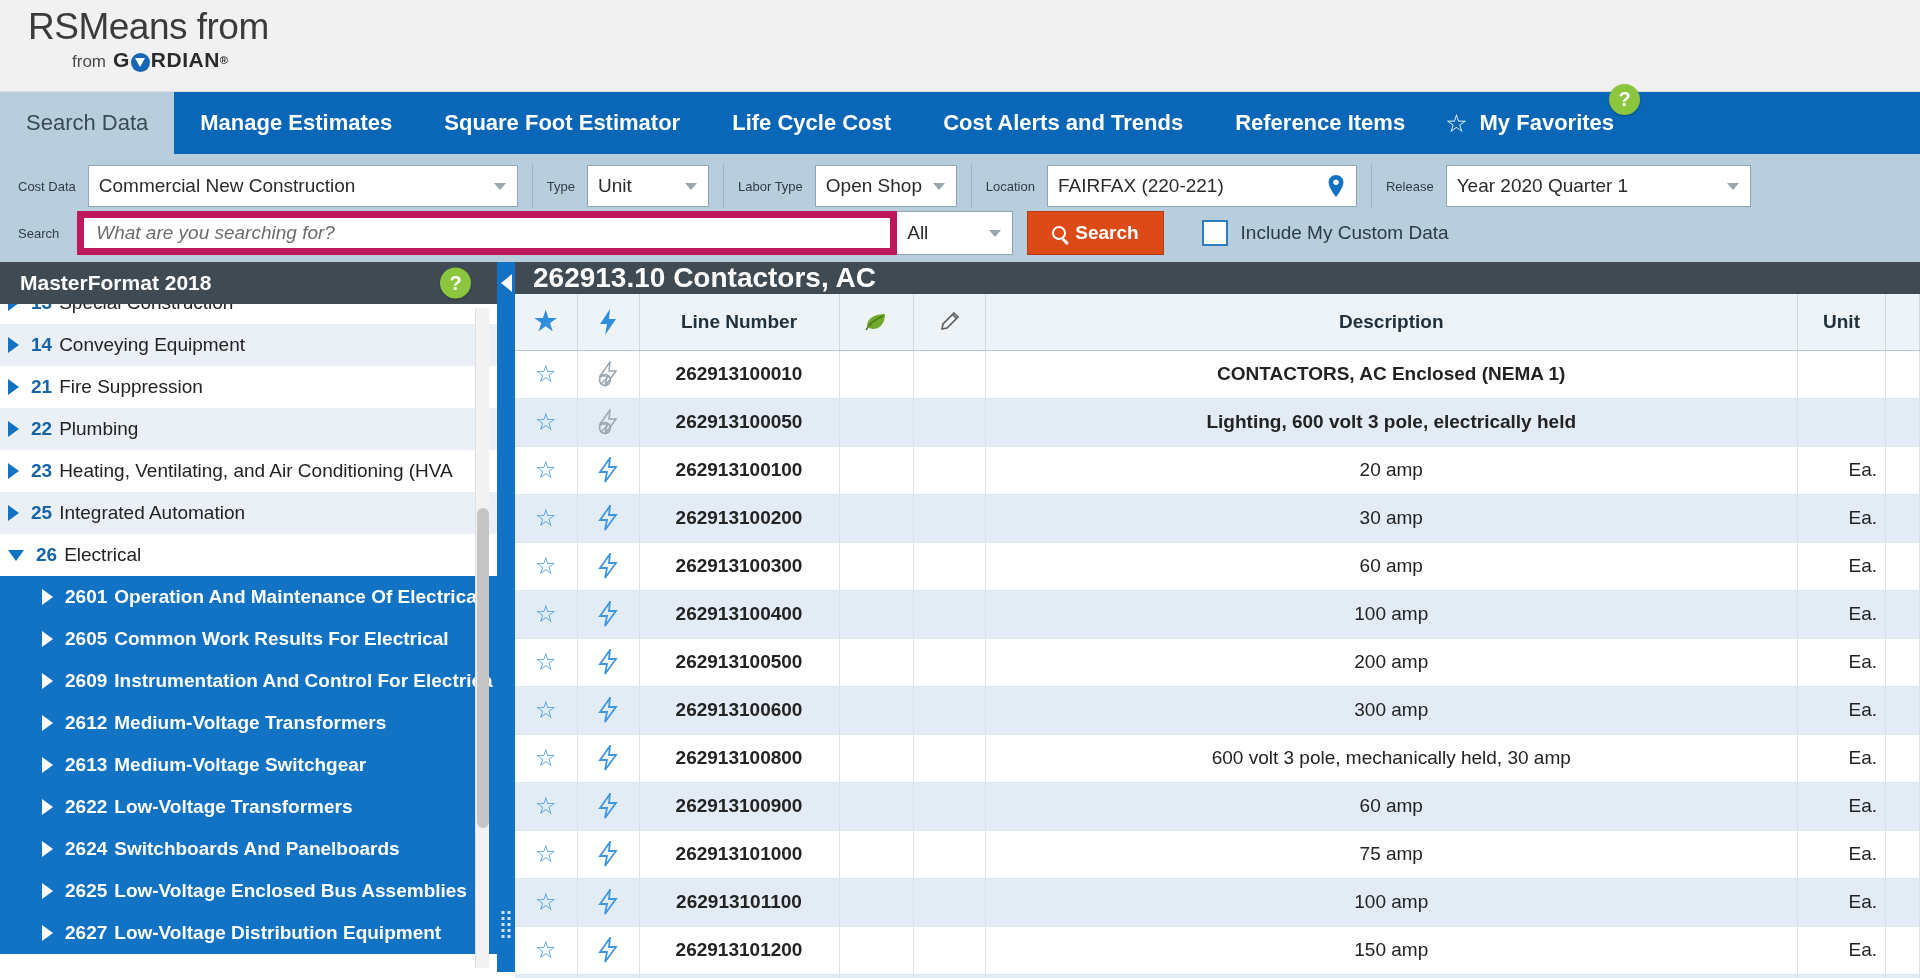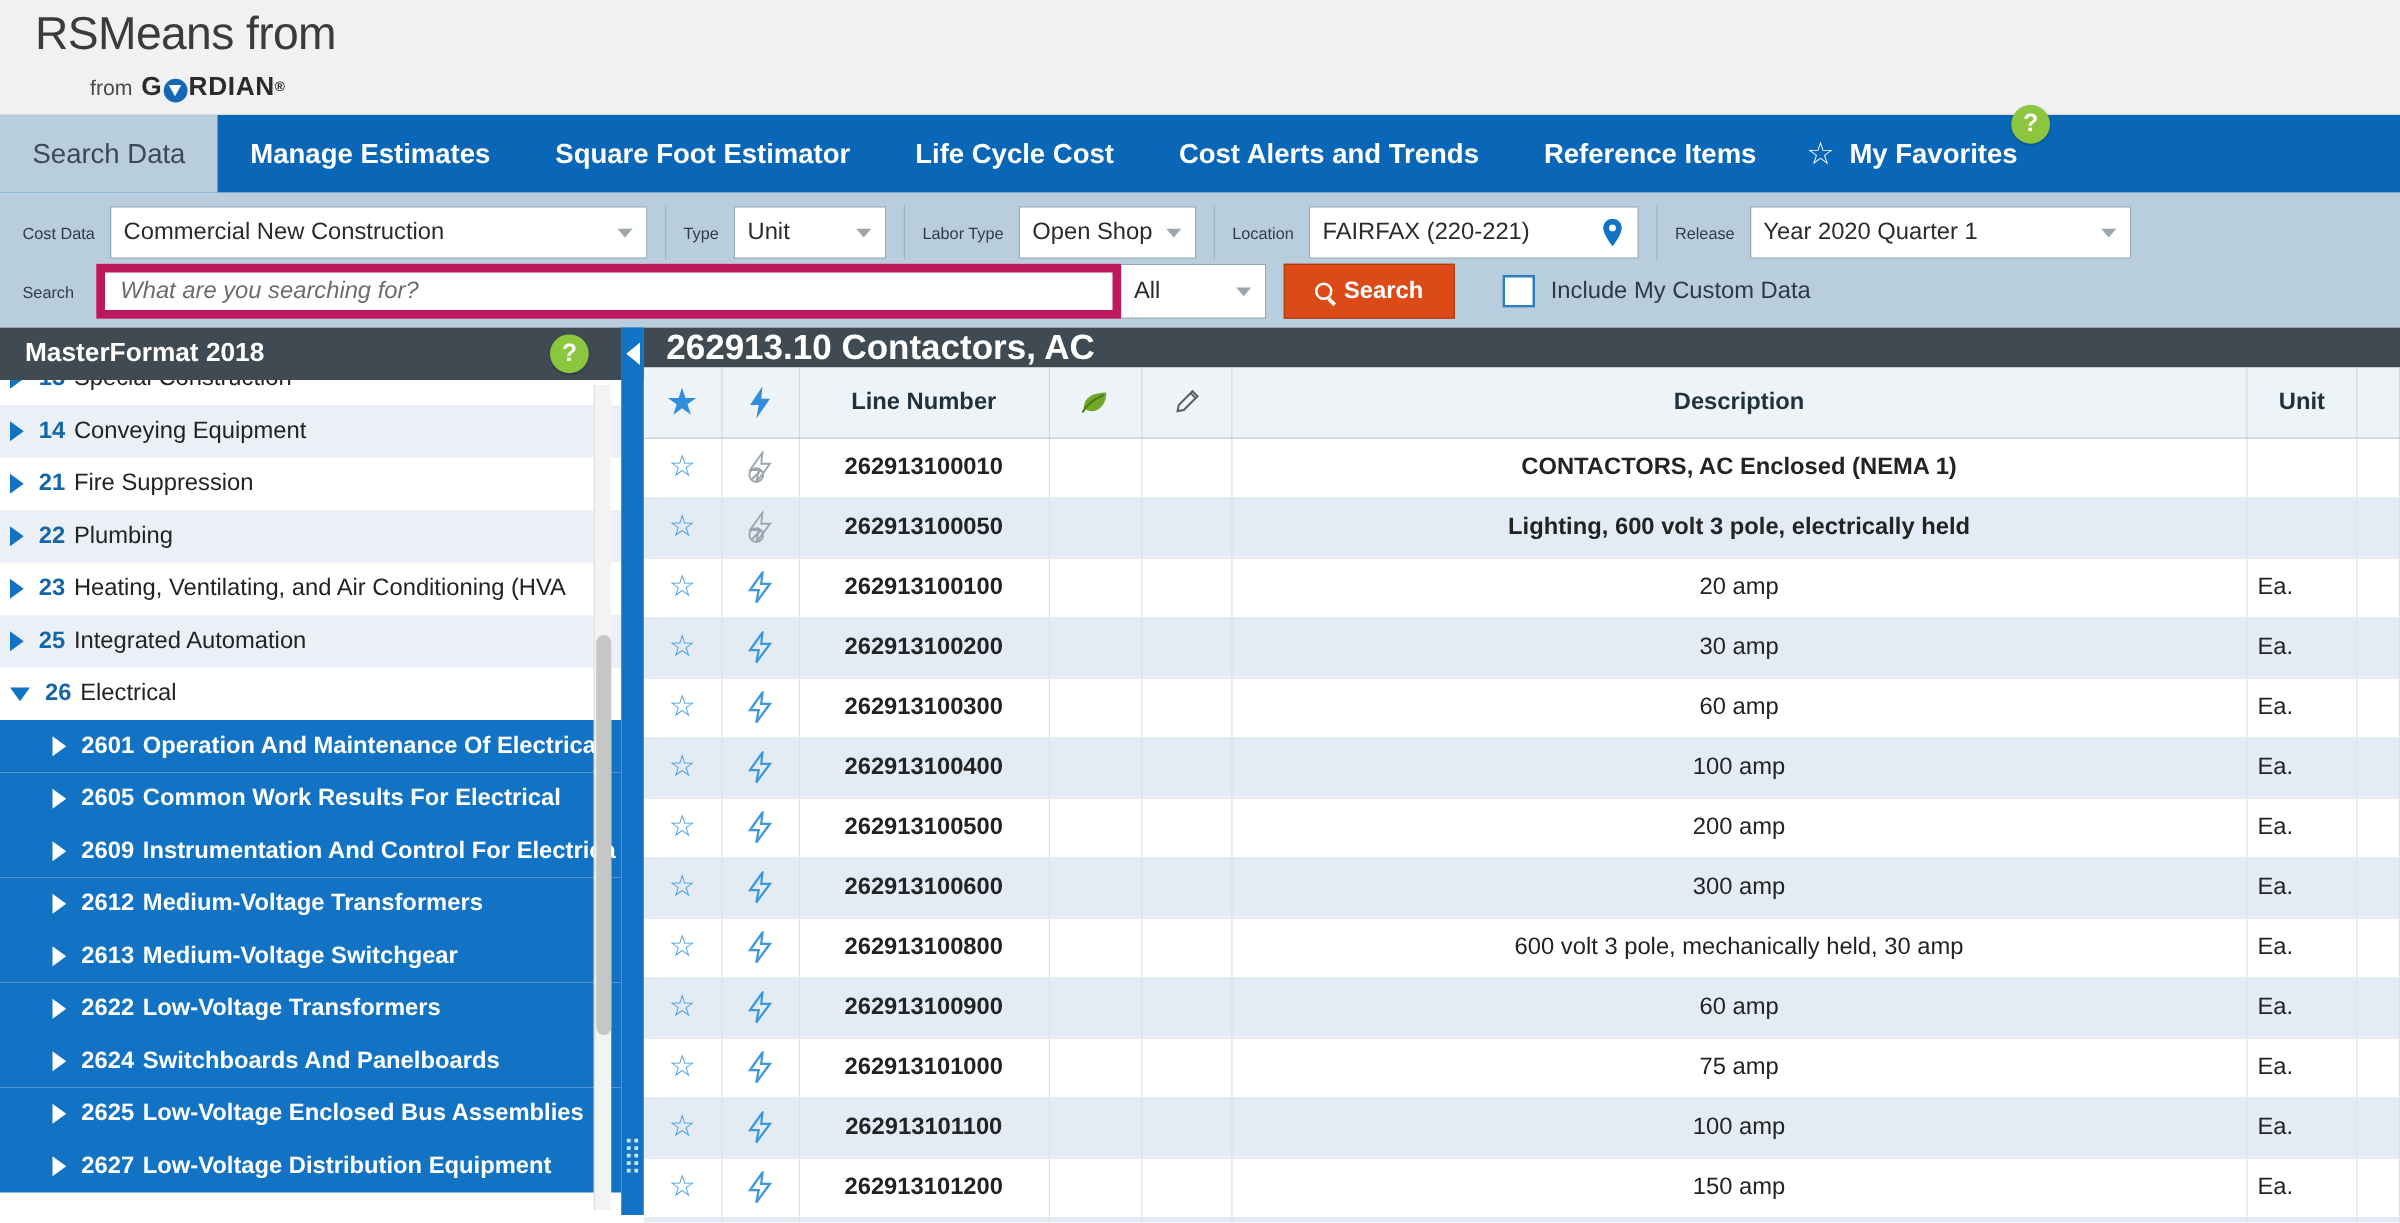--- a/index.html
+++ b/index.html
@@ -23,21 +23,21 @@
     left: 28px; top: 8px;
   }
   .brand-title {
     font-size: 37px;
     color: #3b3b3b;
     letter-spacing: -0.5px;
     line-height: 1.05;
     font-weight: 400;
   }
   .brand-sub {
-    margin-top: 11px;
+    margin-top: 1px;
     display: flex;
     align-items: baseline;
     gap: 7px;
     padding-left: 44px;
   }
   .brand-from {
     font-size: 17px;
     color: #4a4a4a;
   }
   .brand-gordian {
@@ -169,21 +169,21 @@
   }
   .pin {
     position: absolute;
     right: 12px; top: 50%;
     transform: translateY(-50%);
     width: 16px; height: 22px;
   }
   .w-costdata { width: 430px; }
   .w-type     { width: 122px; }
   .w-labor    { width: 142px; }
-  .w-location { width: 264px; }
+  .w-location { width: 310px; }
   .w-release  { width: 305px; }
 
   .vdiv {
     width: 1px;
     align-self: stretch;
     background: #9fb5c4;
     margin: 0 14px;
   }
 
   
@@ -440,21 +440,21 @@
   }
   tbody tr.odd td  { background: #ffffff; }
   tbody tr.even td { background: #e3ebf4; }
   td.c-line {
     color: #1565a8;
     font-weight: bold;
     text-align: center;
   }
   td.c-desc { text-align: center; }
   td.c-desc.bold { font-weight: bold; }
-  td.c-unit { padding-right: 14px; }
+  td.c-unit { text-align: right; padding-right: 14px; }
   td.c-center { text-align: center; }
 
   
   .star-i {
     color: #3d97e0;
     font-size: 24px;
     line-height: 1;
   }
   .star-hdr { color: #2f8fdc; font-size: 26px; }
   svg.ic { display: block; margin: 0 auto; }

